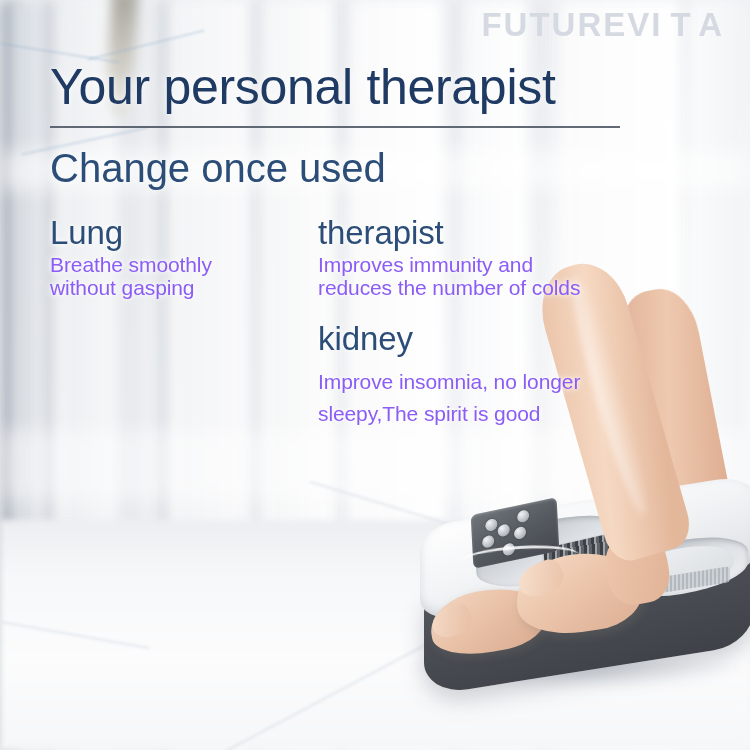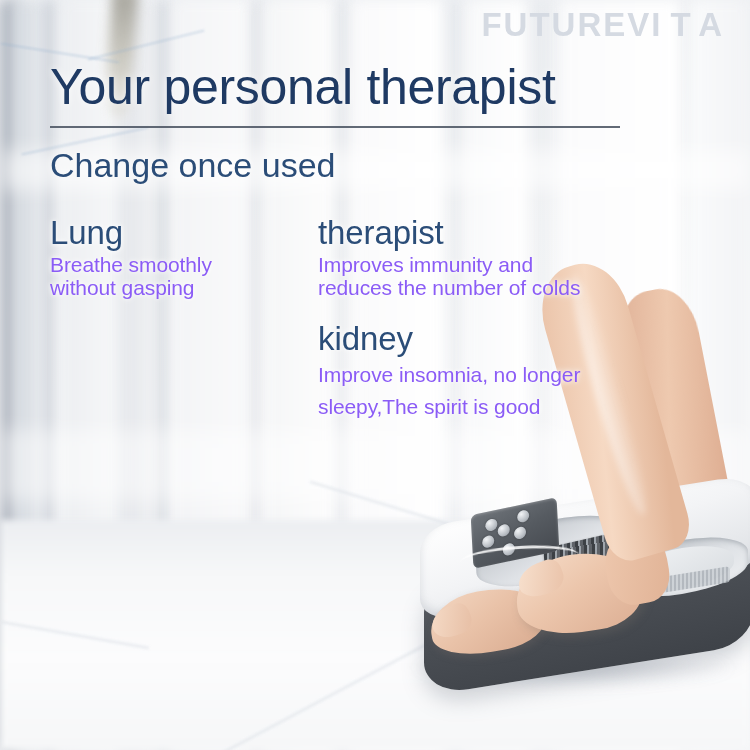--- a/index.html
+++ b/index.html
@@ -84,40 +84,40 @@
     font-size:50px; font-weight:400; color:#1f3a63;
     letter-spacing:-0.3px; line-height:1.1;
     text-shadow:0 0 9px rgba(255,255,255,.85);
   }
   .rule {
     position:absolute; left:50px; top:126px; width:570px; height:1.6px;
     background:#47505e; opacity:.85;
   }
   .subhead {
     position:absolute; left:50px; top:146px;
-    font-size:34px; font-weight:400; color:#2b4d78;
+    font-size:40px; font-weight:400; color:#2b4d78;
     text-shadow:0 0 9px rgba(255,255,255,.85);
   }
 
   .col { position:absolute; }
   .col-left  { left:50px;  width:265px; top:214px; }
   .col-right { left:318px; width:320px; top:214px; }
 
   .block { margin-bottom:4px; }
   .b-title {
     font-size:33px; font-weight:400; color:#2b4d78;
     line-height:1.18; letter-spacing:-0.1px;
     text-shadow:0 0 8px rgba(255,255,255,.9), 0 0 4px rgba(255,255,255,.9);
   }
   .b-body {
     font-size:21px; font-weight:400; color:#8b5cf6;
     line-height:1.12; letter-spacing:-0.1px;
     text-shadow:0 0 8px rgba(255,255,255,.95), 0 0 4px rgba(255,255,255,.95);
   }
-  .b-body.loose { line-height:1.55; }
+  .b-body.loose { line-height:1.55;margin-top:7px; }
 
   
   .gap-lung   { height:16px; }
   .gap-kid    { height:16px; }
   .gap-gi     { height:10px; }
   .gap-imm    { height:16px; }
 
   
   .product { position:absolute; left:420px; top:380px; width:340px; height:330px; }
   .leg-back {

